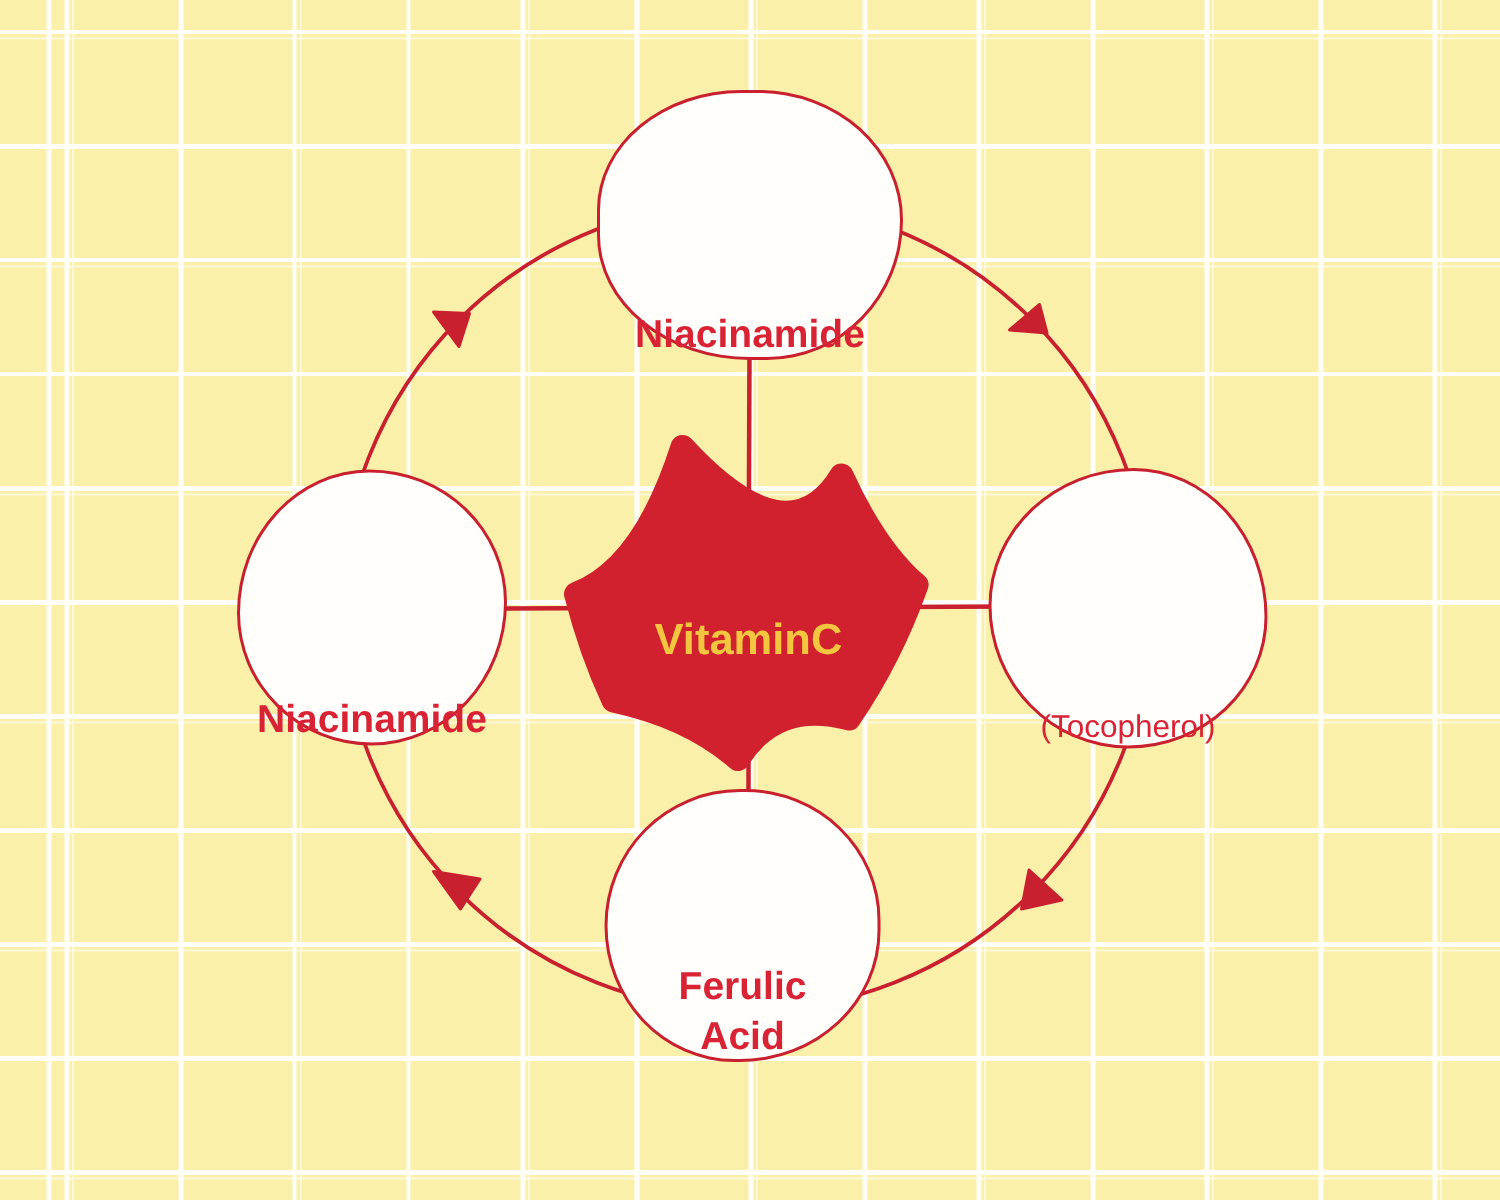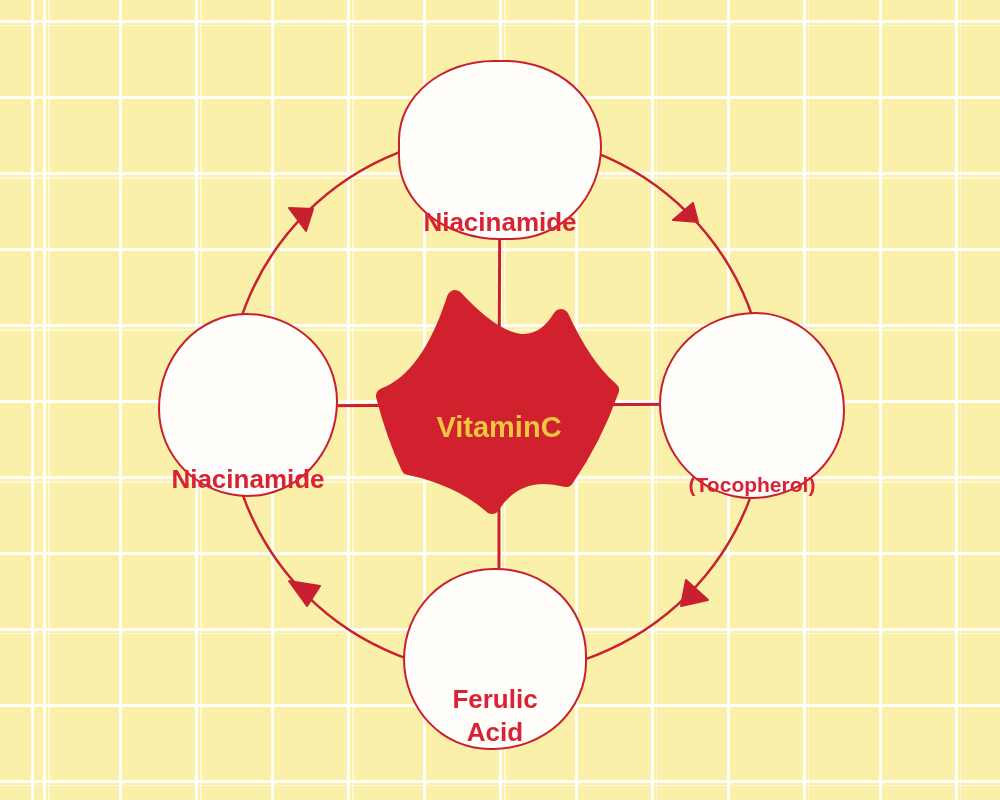--- a/index.html
+++ b/index.html
@@ -28,26 +28,26 @@
   .splat{fill:var(--splat-red);stroke:var(--splat-red);stroke-width:16px;stroke-linejoin:round;}
   .node{
     position:absolute;display:flex;flex-direction:column;align-items:center;justify-content:flex-end;
     background:var(--node-fill);border:2.5px solid var(--red);
     text-align:center;box-sizing:border-box;
   }
   .node-label{
     color:var(--text-red);font-weight:700;font-size:26px;line-height:1.25;
   }
   .node-sublabel{
-    color:var(--text-red);font-weight:700;font-size:21px;line-height:1.2;margin-top:2px;
+    color:var(--text-red);font-weight:400;font-size:21px;line-height:1.2;margin-top:2px;
   }
   .node-top{left:398px;top:60px;width:204px;height:180px;border-radius:50% 50% 47% 53% / 47% 51% 55% 49%;}
   .node-left{left:158px;top:313px;width:180px;height:184px;border-radius:49% 51% 50% 50% / 52% 48% 52% 48%;}
   .node-right{left:659px;top:312px;width:186px;height:187px;border-radius:52% 48% 50% 50% / 49% 53% 47% 51%;}
-  .node-bottom{left:403px;top:568px;width:184px;height:182px;border-radius:50% 50% 52% 48% / 51% 49% 49% 51%;}
+  .node-bottom{left:403px;top:526px;width:184px;height:182px;border-radius:50% 50% 52% 48% / 51% 49% 49% 51%;}
   .node-bottom .node-label{width:120px;}
   .node-right .node-label{font-size:25px;}
   .center-label{
     position:absolute;left:399px;top:410px;width:200px;text-align:center;
     color:var(--gold);font-weight:700;font-size:29px;line-height:34px;
   }
 </style>
 </head>
 <body>
 

